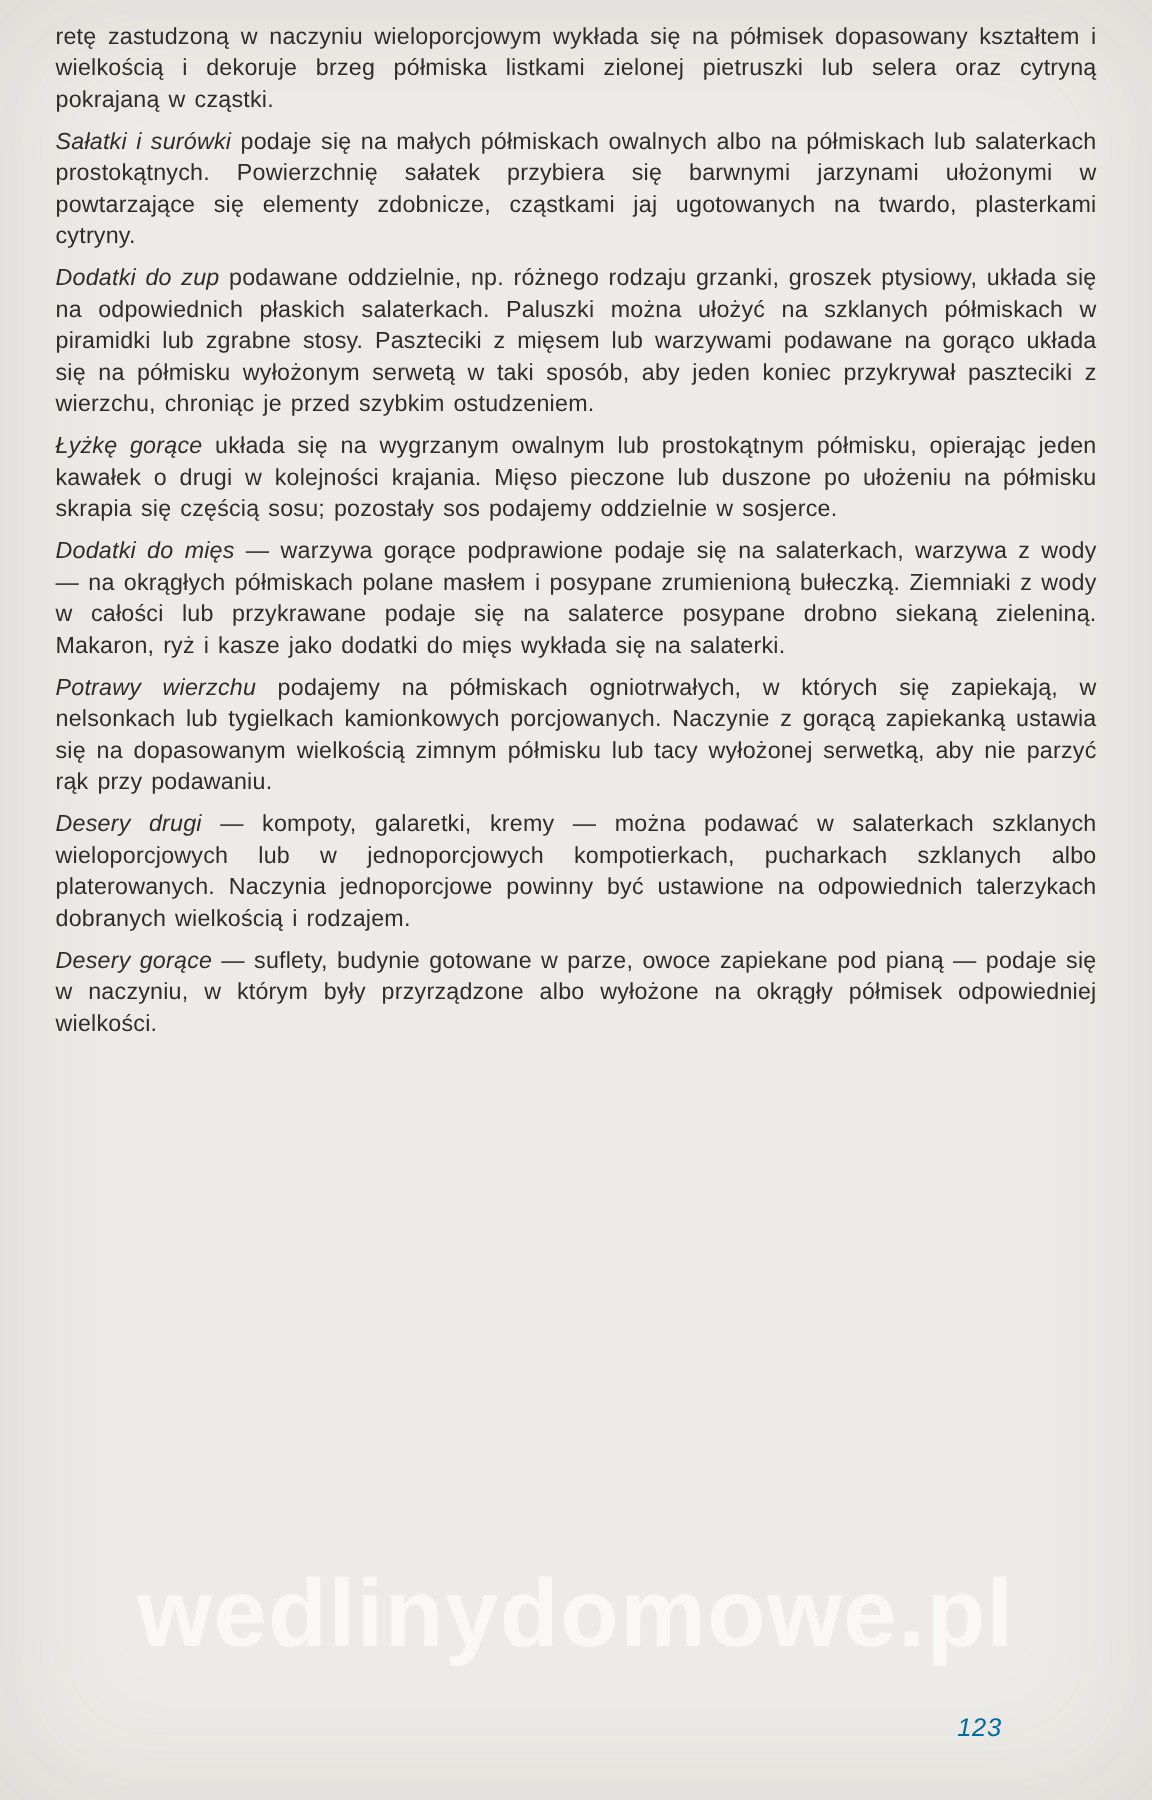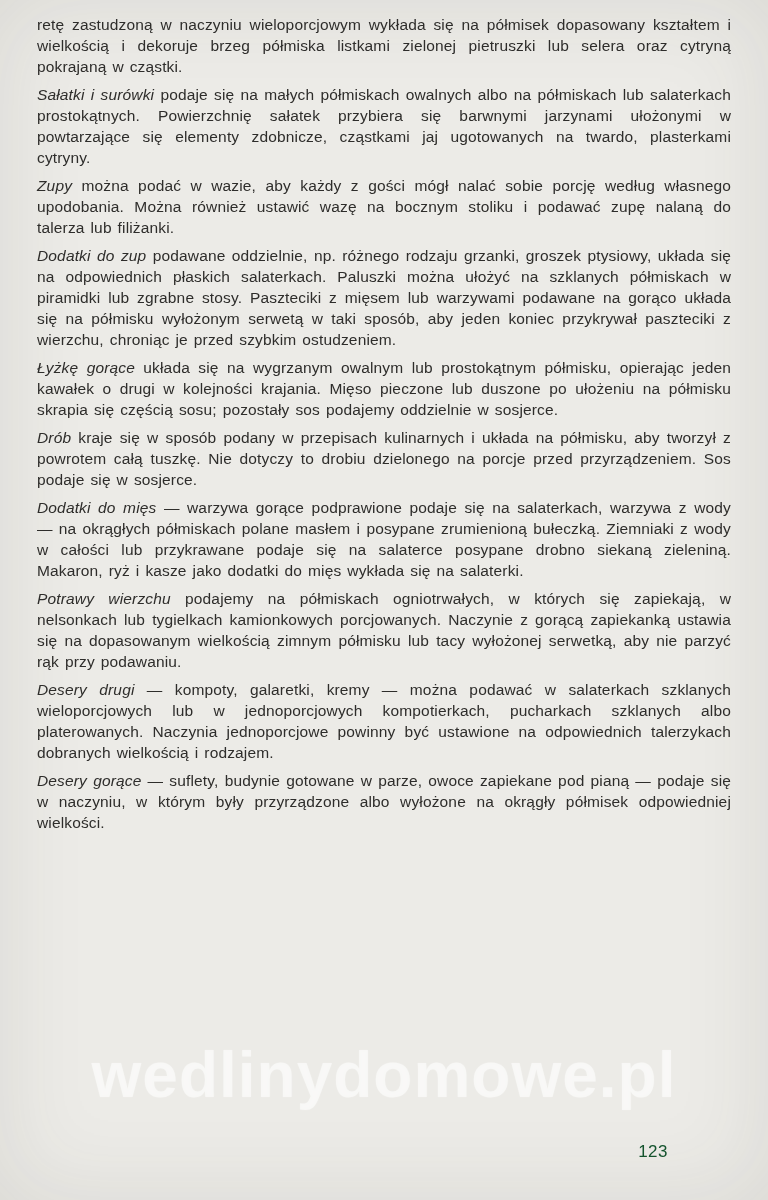--- a/index.html
+++ b/index.html
@@ -47,41 +47,40 @@
     color: rgba(255,255,255,0.55);
     text-shadow: 0 0 2px rgba(255,255,255,0.25);
     pointer-events: none;
   }
   .page-number {
     position: absolute;
     top: 1142px;
     right: 100px;
     font-size: 17px;
     letter-spacing: 0.5px;
-    color: #14532d;
+    color: #0369a1;
+    font-style: italic;
   }
 </style>
 </head>
 <body>
 
 <div class="page">
   <div class="text-block">
 
     <p class="para"><span>retę zastudzoną w naczyniu wieloporcjowym wykłada się na półmisek dopasowany kształtem i wielkością i dekoruje brzeg półmiska listkami zielonej pietruszki lub selera oraz cytryną pokrajaną w cząstki.</span></p>
 
     <p class="para"><em class="lead">Sałatki i surówki</em> <span>podaje się na małych półmiskach owalnych albo na półmiskach lub salaterkach prostokątnych. Powierzchnię sałatek przybiera się barwnymi jarzynami ułożonymi w powtarzające się elementy zdobnicze, cząstkami jaj ugotowanych na twardo, plasterkami cytryny.</span></p>
 
 
-    <p class="para"><em class="lead">Zupy</em> <span>można podać w wazie, aby każdy z gości mógł nalać sobie porcję według własnego upodobania. Można również ustawić wazę na bocznym stoliku i podawać zupę nalaną do talerza lub filiżanki.</span></p>
 
     <p class="para"><em class="lead">Dodatki do zup</em> <span>podawane oddzielnie, np. różnego rodzaju grzanki, groszek ptysiowy, układa się na odpowiednich płaskich salaterkach. Paluszki można ułożyć na szklanych półmiskach w piramidki lub zgrabne stosy. Paszteciki z mięsem lub warzywami podawane na gorąco układa się na półmisku wyłożonym serwetą w taki sposób, aby jeden koniec przykrywał paszteciki z wierzchu, chroniąc je przed szybkim ostudzeniem.</span></p>
 
     <p class="para"><em class="lead">Łyżkę gorące</em> <span>układa się na wygrzanym owalnym lub prostokątnym półmisku, opierając jeden kawałek o drugi w kolejności krajania. Mięso pieczone lub duszone po ułożeniu na półmisku skrapia się częścią sosu; pozostały sos podajemy oddzielnie w sosjerce.</span></p>
 
-    <p class="para"><em class="lead">Drób</em> <span>kraje się w sposób podany w przepisach kulinarnych i układa na półmisku, aby tworzył z powrotem całą tuszkę. Nie dotyczy to drobiu dzielonego na porcje przed przyrządzeniem. Sos podaje się w sosjerce.</span></p>
 
     <p class="para"><em class="lead">Dodatki do mięs</em> <span>— warzywa gorące podprawione podaje się na salaterkach, warzywa z wody — na okrągłych półmiskach polane masłem i posypane zrumienioną bułeczką. Ziemniaki z wody w całości lub przykrawane podaje się na salaterce posypane drobno siekaną zieleniną. Makaron, ryż i kasze jako dodatki do mięs wykłada się na salaterki.</span></p>
 
     <p class="para"><em class="lead">Potrawy wierzchu</em> <span>podajemy na półmiskach ogniotrwałych, w których się zapiekają, w nelsonkach lub tygielkach kamionkowych porcjowanych. Naczynie z gorącą zapiekanką ustawia się na dopasowanym wielkością zimnym półmisku lub tacy wyłożonej serwetką, aby nie parzyć rąk przy podawaniu.</span></p>
 
     <p class="para"><em class="lead">Desery drugi</em> <span>— kompoty, galaretki, kremy — można podawać w salaterkach szklanych wieloporcjowych lub w jednoporcjowych kompotierkach, pucharkach szklanych albo platerowanych. Naczynia jednoporcjowe powinny być ustawione na odpowiednich talerzykach dobranych wielkością i rodzajem.</span></p>
 
     <p class="para"><em class="lead">Desery gorące</em> <span>— suflety, budynie gotowane w parze, owoce zapiekane pod pianą — podaje się w naczyniu, w którym były przyrządzone albo wyłożone na okrągły półmisek odpowiedniej wielkości.</span></p>
 
 

